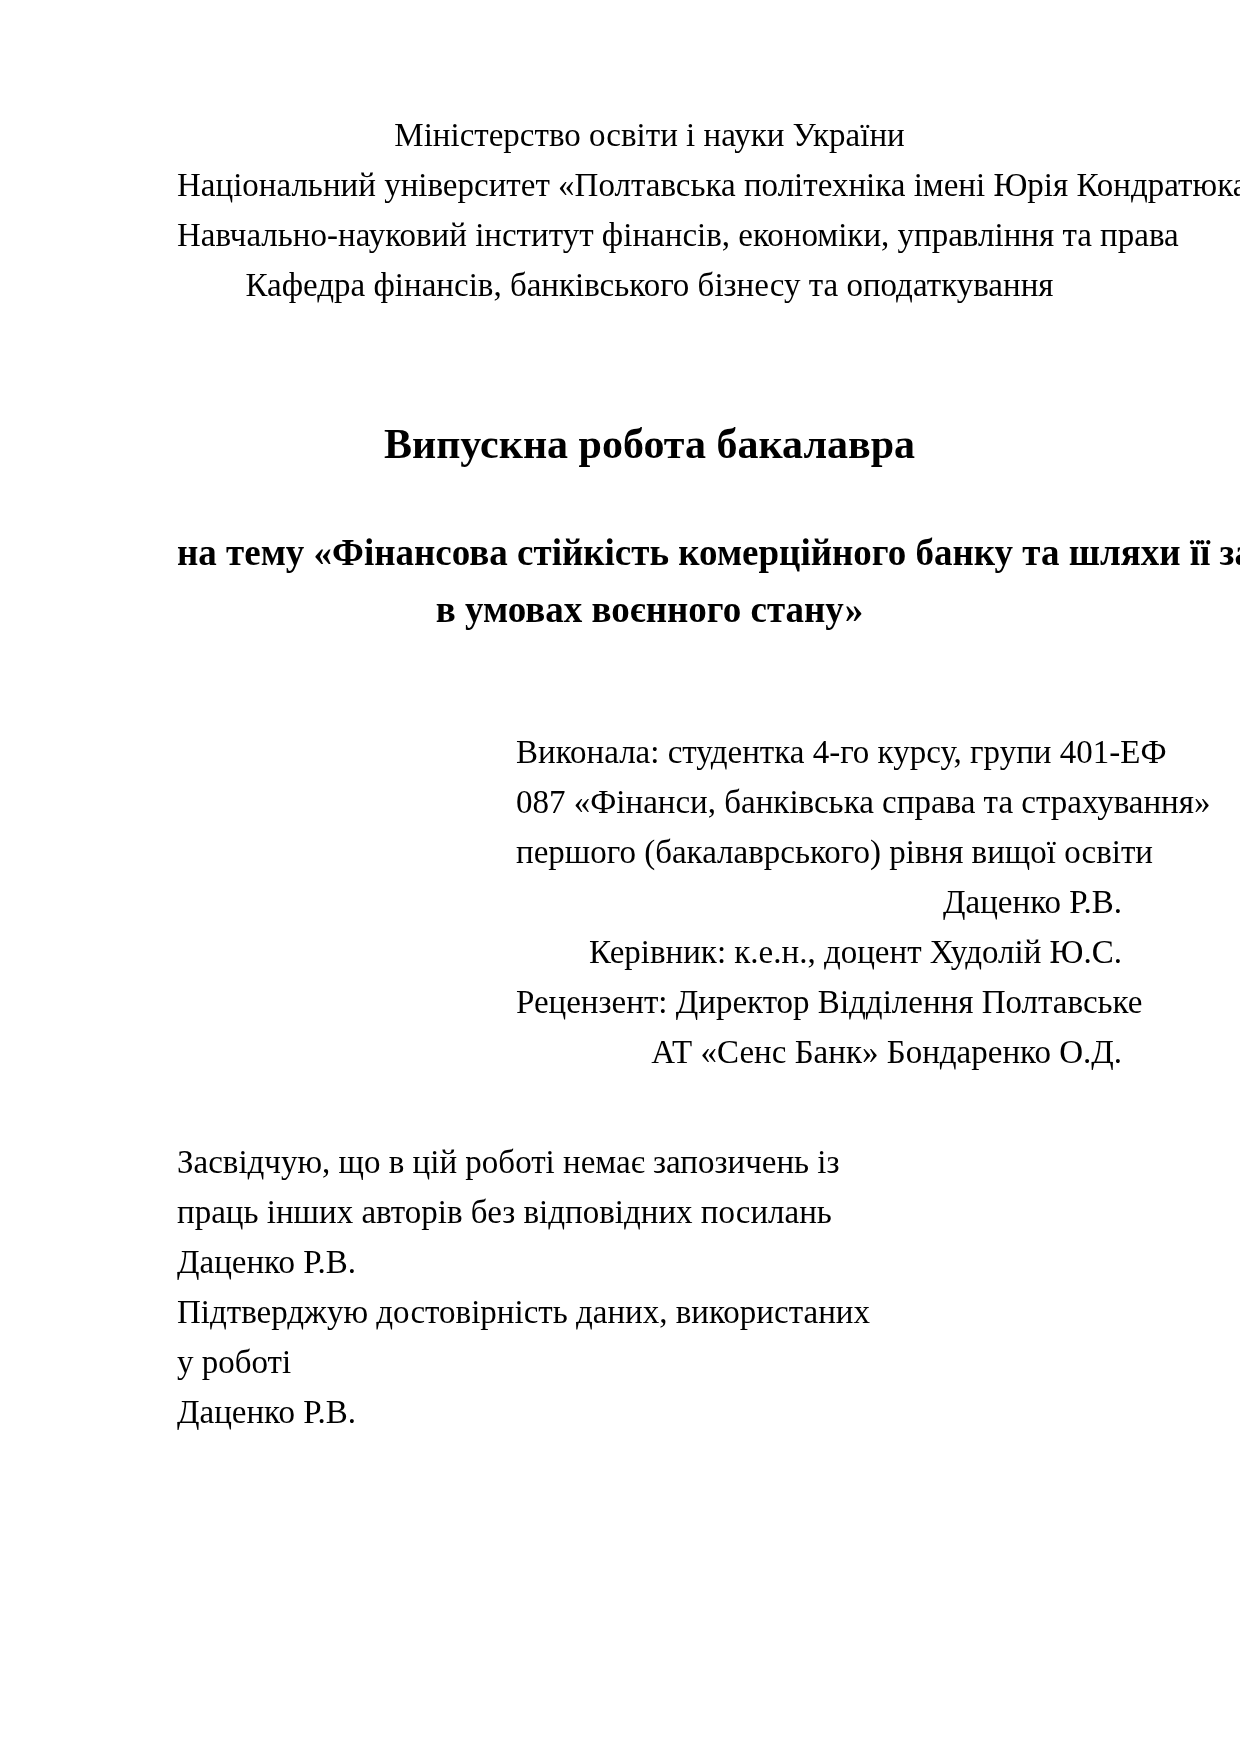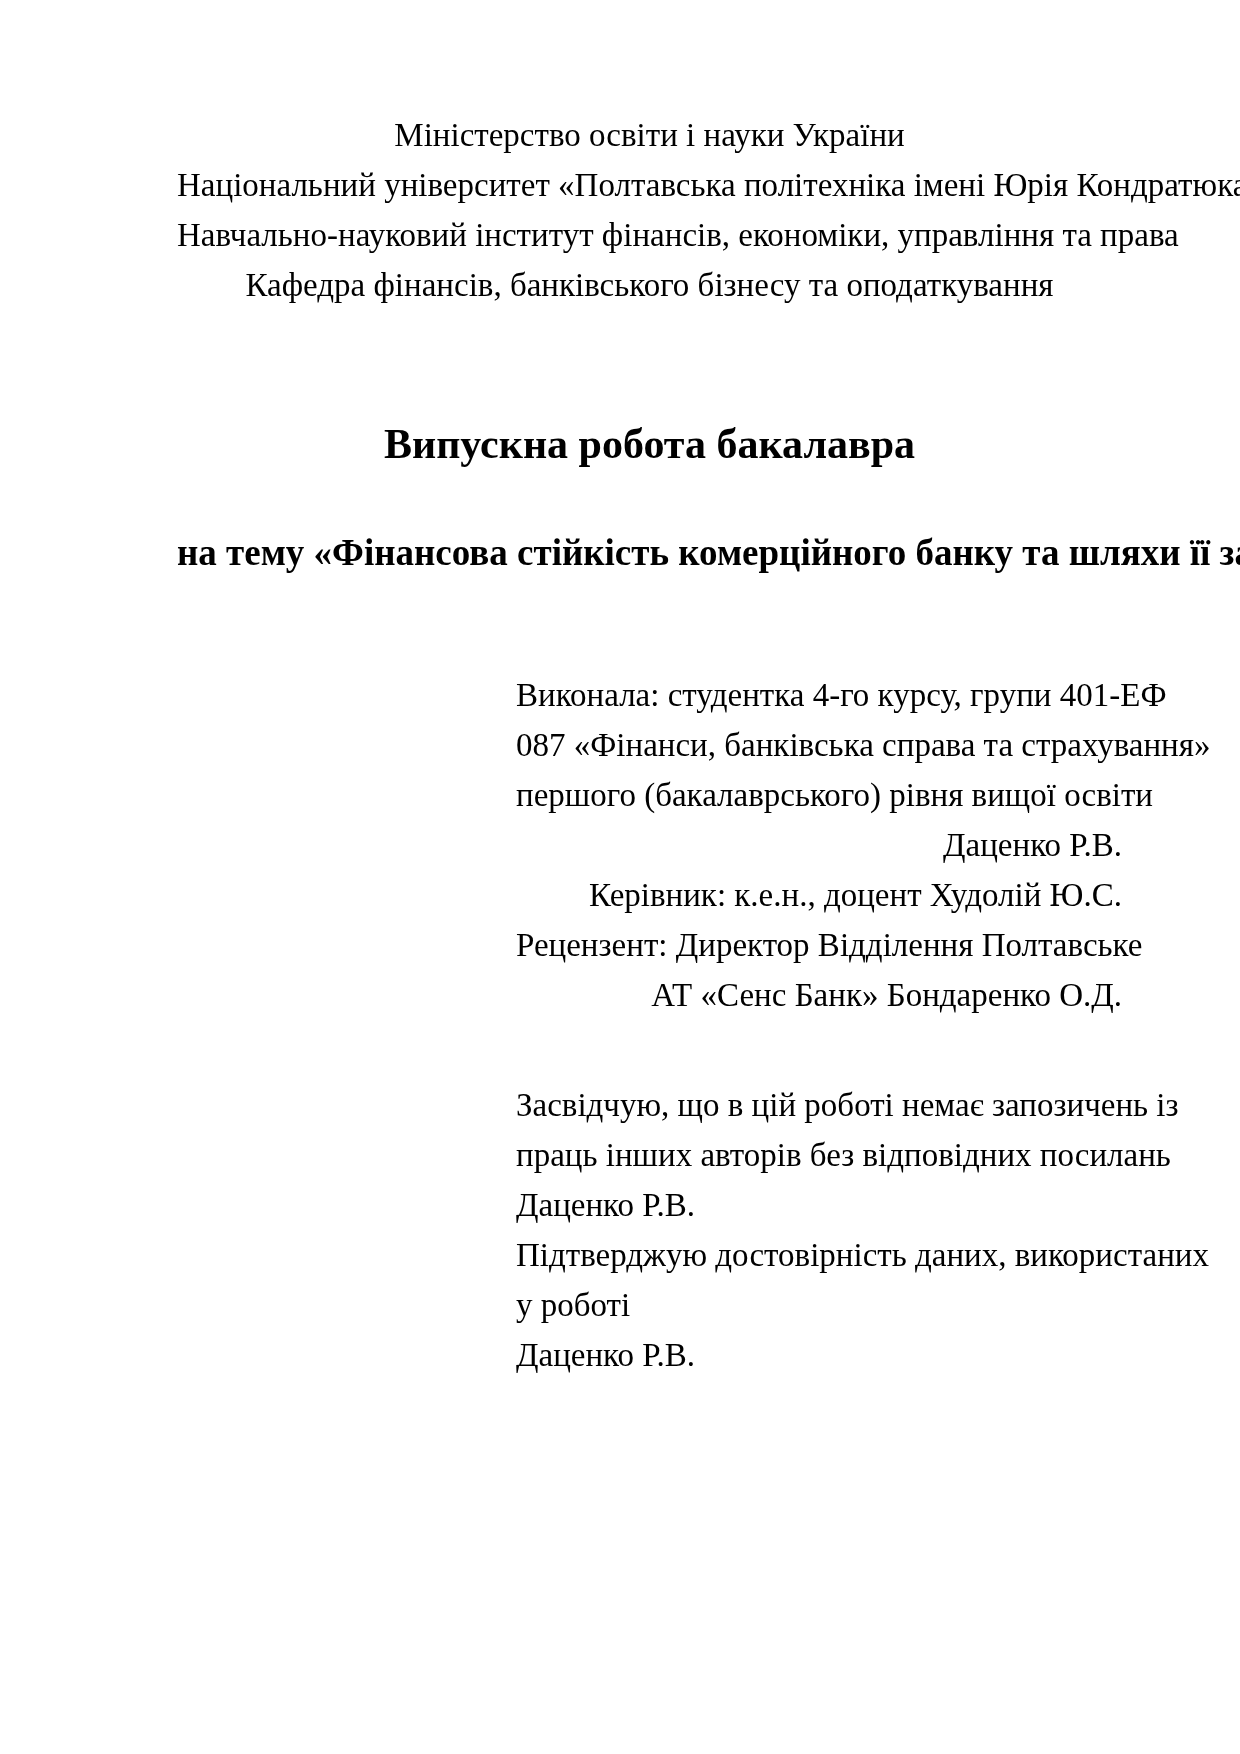--- a/index.html
+++ b/index.html
@@ -41,21 +41,20 @@
   }
   .credit-block {
     margin-top: 89px;
     margin-left: 339px;
     text-align: right;
     font-size: 33px;
     line-height: 50px;
   }
   .declaration-block {
     margin-top: 60px;
-    margin-left: 339px;
     text-align: left;
     font-size: 33px;
     line-height: 50px;
   }
   .footer-line {
     margin-top: 105px;
     font-size: 33px;
     line-height: 50px;
     text-align: center;
   }
@@ -73,20 +72,21 @@
       <div class="line">Міністерство освіти і науки України</div>
       <div class="line">Національний університет «Полтавська політехніка імені Юрія Кондратюка»</div>
       <div class="line">Навчально-науковий інститут фінансів, економіки, управління та права</div>
       <div class="line">Кафедра фінансів, банківського бізнесу та оподаткування</div>
     </div>
 
     <div class="doc-title line">Випускна робота бакалавра</div>
 
     <div class="topic-block">
       <div class="line">на тему «Фінансова стійкість комерційного банку та шляхи її забезпечення</div>
+      <div class="line">в умовах воєнного стану»</div>
     </div>
 
     <div class="credit-block">
       <div class="line">Виконала: студентка 4-го курсу, групи 401-ЕФ</div>
       <div class="line">087 «Фінанси, банківська справа та страхування»</div>
       <div class="line">першого (бакалаврського) рівня вищої освіти</div>
       <div class="line">Даценко Р.В.</div>
       <div class="line">Керівник: к.е.н., доцент Худолій Ю.С.</div>
       <div class="line">Рецензент: Директор Відділення Полтавське</div>
       <div class="line">АТ «Сенс Банк» Бондаренко О.Д.</div>

